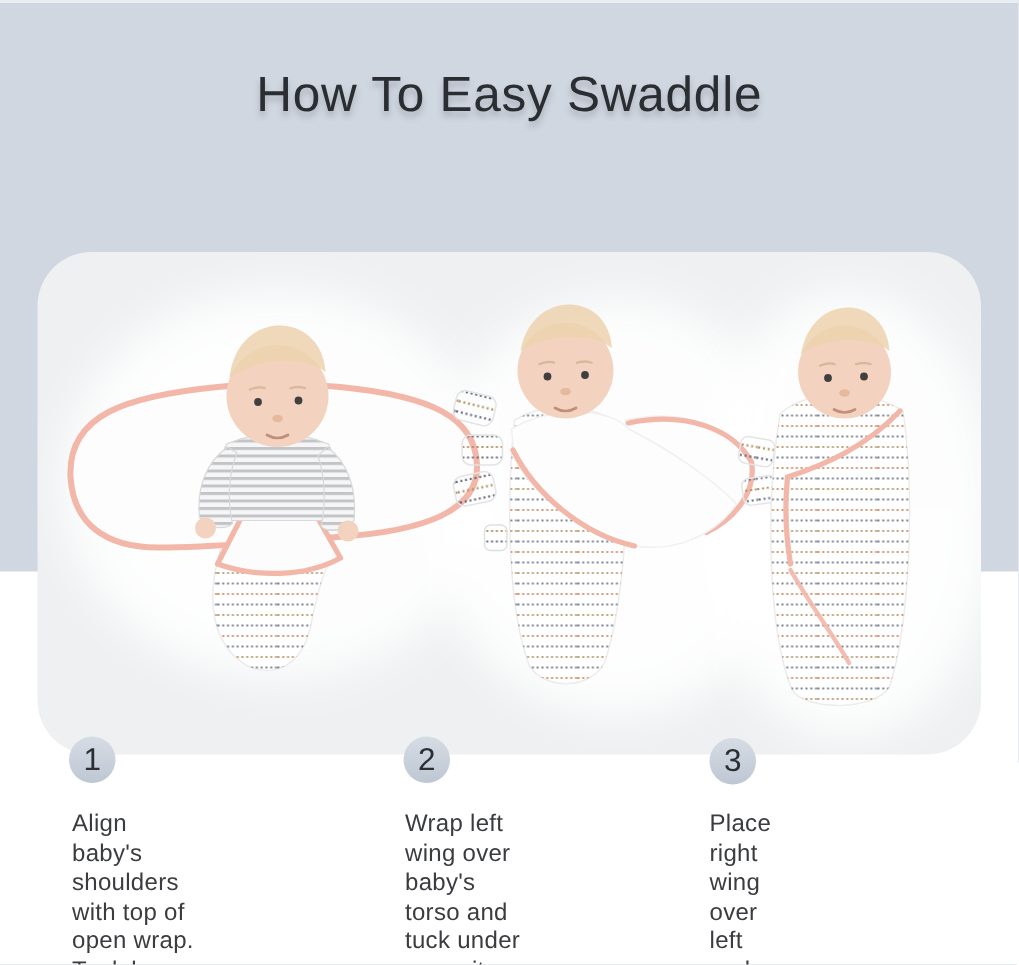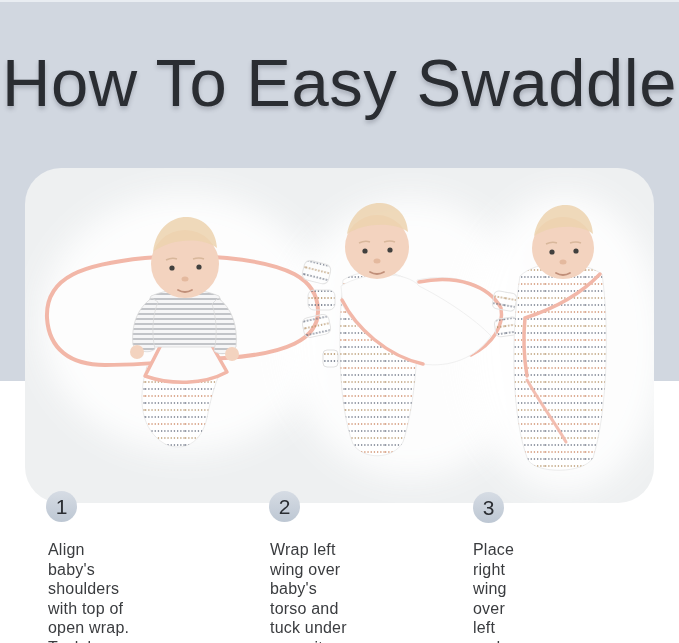--- a/index.html
+++ b/index.html
@@ -10,21 +10,21 @@
   }
   .header-band{
     position:absolute;left:0;top:0;width:679px;height:381px;
     background:#d1d7e0;
     border-top:2px solid #e9edf2;
     box-sizing:border-box;
   }
   .page-title{
     position:absolute;left:0;top:44px;width:679px;margin:0;
     text-align:center;
-    font-size:67px;font-weight:400;letter-spacing:0.5px;
+    font-size:33px;font-weight:400;letter-spacing:0.5px;
     color:#2a2d32;
     text-shadow:0 3px 4px rgba(60,66,78,0.28);
   }
   .illustration-panel{
     position:absolute;left:25px;top:168px;width:629px;height:335px;
     background:#eef0f1;border-radius:36px;
   }
   .illustration-panel svg{display:block;width:629px;height:335px;}
   .step{position:absolute;}
   .badge{

